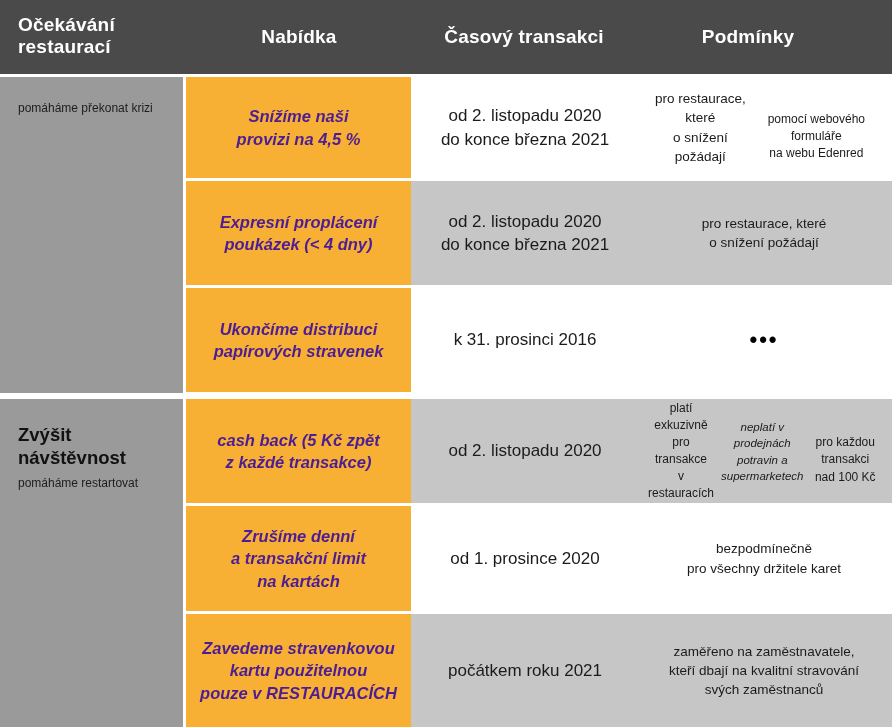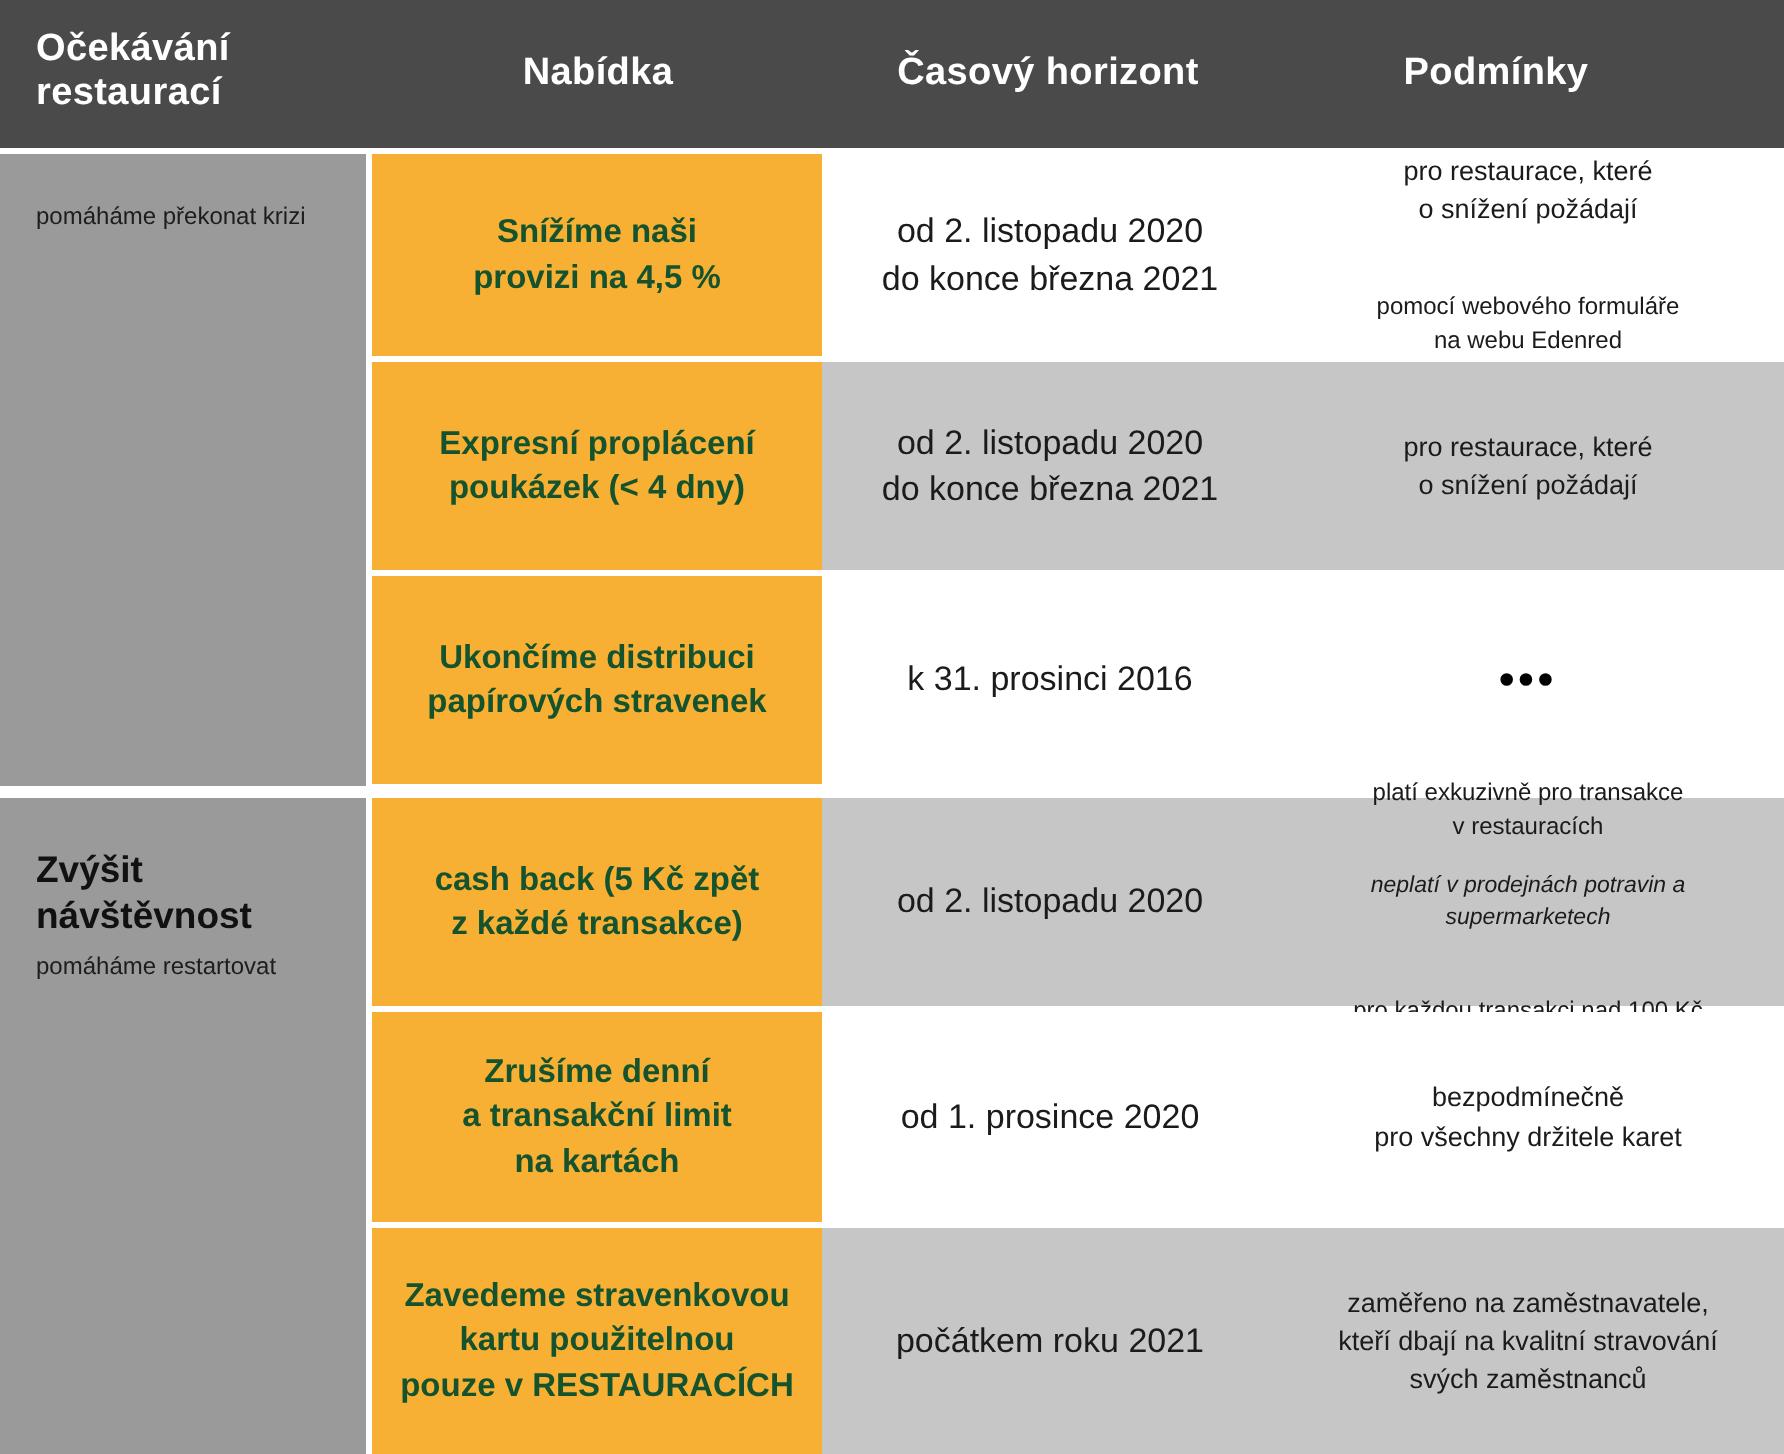--- a/index.html
+++ b/index.html
@@ -84,25 +84,26 @@
     width: 225px;
     height: 100%;
     background: #f7b033;
     box-sizing: border-box;
     display: flex;
     align-items: center;
     justify-content: center;
     text-align: center;
   }
   .cell-offer .txt {
-    color: #14532d;
+    color: #4c1d95;
     font-weight: bold;
     font-size: 16.5px;
     line-height: 1.34;
     padding: 0 8px;
+    font-style: italic;
   }
   .cell-time {
     position: absolute;
     left: 228px; top: 0;
     width: 222px;
     height: 100%;
     box-sizing: border-box;
     display: flex;
     align-items: center;
     justify-content: center;
@@ -113,26 +114,24 @@
     font-size: 17px;
     line-height: 1.38;
   }
   .cell-cond {
     position: absolute;
     left: 450px; top: 0;
     width: 256px;
     height: 100%;
     box-sizing: border-box;
     display: flex;
-    flex-direction: column;
     align-items: center;
     justify-content: center;
     text-align: center;
     padding: 0 12px;
-    gap: 12px;
   }
   .cell-cond .txt {
     color: #1b1b1b;
     font-size: 13.5px;
     line-height: 1.42;
   }
   .cell-cond .txt.small { font-size: 12px; }
   .cell-cond .txt.ital  { font-style: italic; font-size: 11.5px; }
   .cell-cond .txt + .txt { margin-top: 7px; }
   .cell-cond .txt.gap-lg { margin-top: 18px; }
@@ -152,21 +151,21 @@
 <body>
 
 <div id="page">
 
   <div class="header-band">
     <div class="hdr-cell hdr-expect">
       <div>Očekávání</div>
       <div>restaurací</div>
     </div>
     <div class="hdr-cell hdr-offer">Nabídka</div>
-    <div class="hdr-cell hdr-time">Časový horizont</div>
+    <div class="hdr-cell hdr-time">Časový transakci</div>
     <div class="hdr-cell hdr-cond">Podmínky</div>
   </div>
 
   <div class="leftcol g1">
     <div class="lead-sub">pomáháme překonat krizi</div>
   </div>
 
   <div class="leftcol g2">
     <div class="lead-title">
       <div>Zvýšit</div>

